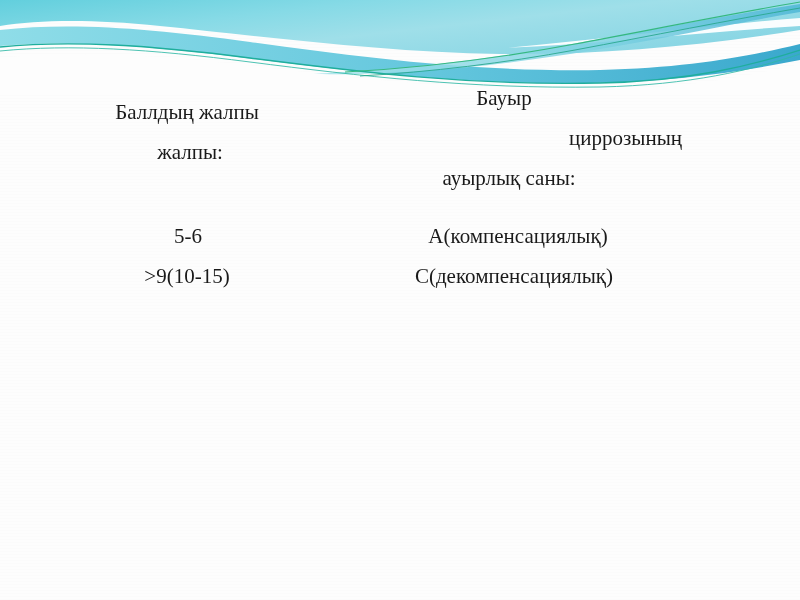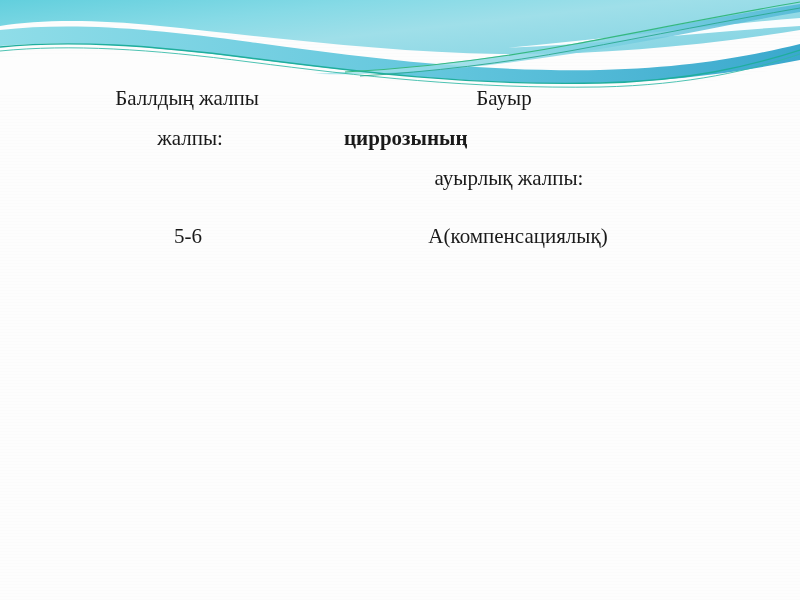--- a/index.html
+++ b/index.html
@@ -82,25 +82,25 @@
     font-size: 21px;
     line-height: 40px;
     white-space: nowrap;
   }
 
   
   .hdr-score   { text-align: center; padding-left: 6px; }
   .hdr-class   { text-align: center; padding-left: 26px; }
 
   .hdr-line { display: block; }
-  .hdr-score .hdr-line:nth-child(1) { text-align: center; }
+  .hdr-score .hdr-line:nth-child(1) { text-align: center; margin-top: 14px; }
   .hdr-score .hdr-line:nth-child(2) { text-align: center; padding-left: 6px; }
 
   .hdr-class .hdr-line:nth-child(1) { padding-right: 6px; }
-  .hdr-class .hdr-line:nth-child(2) { text-align: left; padding-left: 12px; font-weight: bold; }
+  .hdr-class .hdr-line:nth-child(2) { text-align: right; padding-left: 12px; }
   .hdr-class .hdr-line:nth-child(3) { text-align: center; padding-left: 4px; }
 
   .val-score { text-align: center; padding-left: 4px; }
   .val-class { text-align: center; padding-left: 18px; }
 
   
   tr.row-a .val-score { padding-left: 2px; margin-top: 26px; }
   tr.row-b .val-score { padding-left: 2px; }
   tr.row-c .val-score { padding-left: 0px; }
 
@@ -187,33 +187,37 @@
       <tbody>
 
         <tr>
           <td class="hdr-cell hdr-score">
             <span class="hdr-line">Баллдың жалпы</span>
             <span class="hdr-line">жалпы:</span>
           </td>
           <td class="hdr-cell hdr-class">
             <span class="hdr-line">Бауыр</span>
             <span class="hdr-line">циррозының</span>
-            <span class="hdr-line">ауырлық жалпы:</span>
+            <span class="hdr-line">ауырлық саны:</span>
           </td>
         </tr>
 
         <tr class="spacer-row">
           <td></td>
           <td></td>
         </tr>
 
         <tr class="row-a">
           <td class="val-cell val-score">5-6</td>
           <td class="val-cell val-class">А(компенсациялық)</td>
         </tr>
 
 
+        <tr class="row-c">
+          <td class="val-cell val-score">&gt;9(10-15)</td>
+          <td class="val-cell val-class">С(декомпенсациялық)</td>
+        </tr>
 
       </tbody>
     </table>
 
   </div>
 </div>
 
 </body></html>

